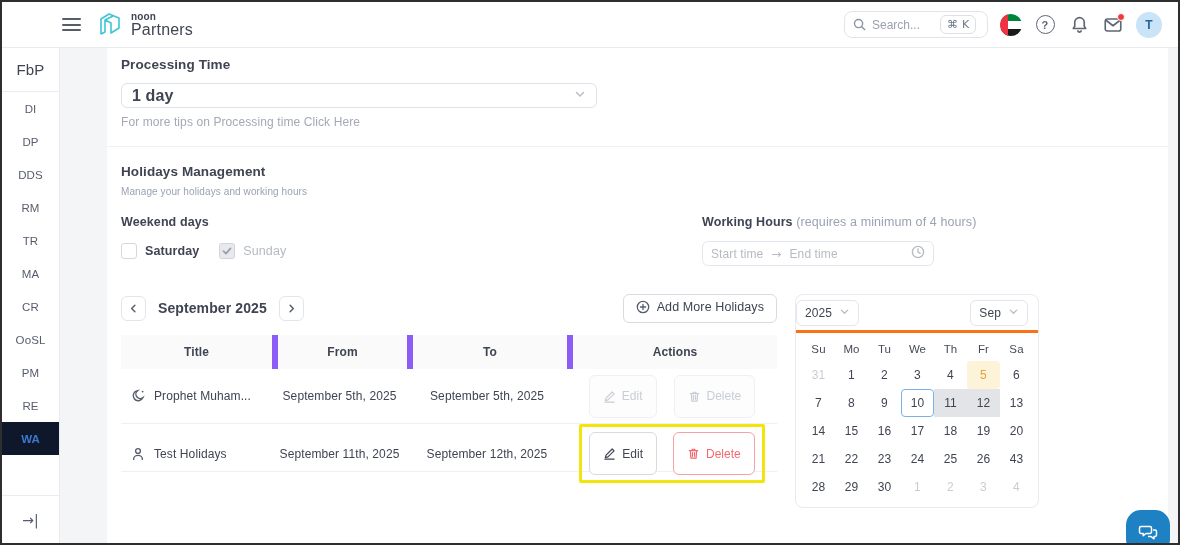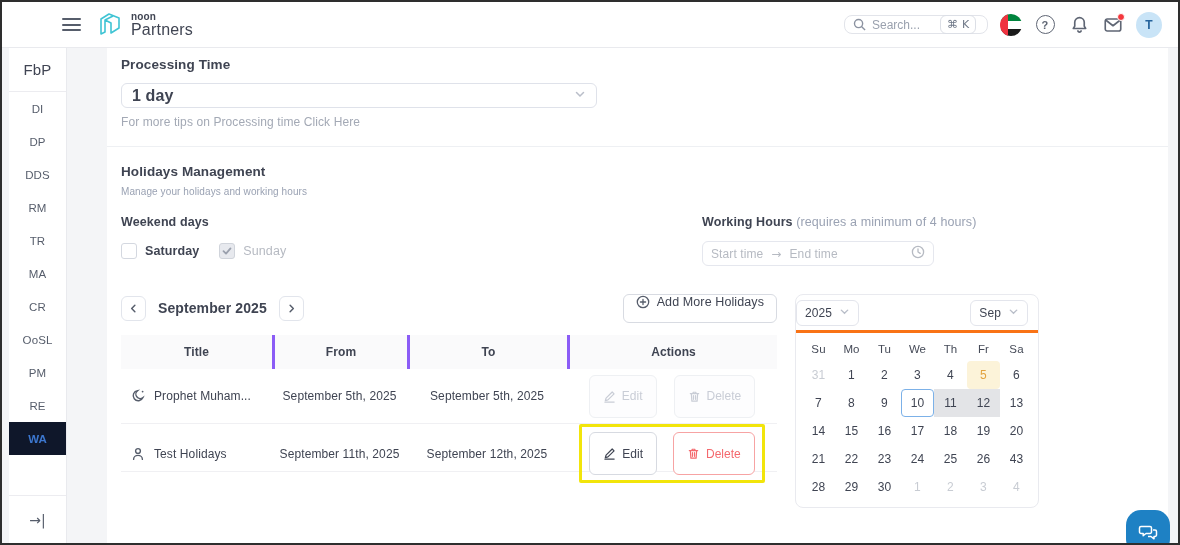--- a/index.html
+++ b/index.html
@@ -10,41 +10,41 @@
   .topbar{ position:absolute; top:0; left:0; right:0; height:46px; background:#fff;
     border-bottom:1px solid #e9eaee; display:flex; align-items:center; z-index:5;}
   .hamburger{ margin-left:60px; width:19px; cursor:pointer; }
   .hamburger div{ height:2px; background:#565d6b; margin:3.5px 0; border-radius:1px;}
   .logo{ display:flex; align-items:center; gap:8px; margin-left:16px;}
   .logo-mark{ width:26px; height:28px; }
   .logo-text{ line-height:1; }
   .logo-text .small{ display:block; font-size:10px; font-weight:700; color:#404553;}
   .logo-text .big{ display:block; font-size:16px; color:#404553; letter-spacing:.2px;}
   .top-right{ margin-left:auto; display:flex; align-items:center; gap:12px; margin-right:16px;}
-  .searchbox{ width:144px; height:19px; border:1px solid #e2e4ea; border-radius:8px;
+  .searchbox{ width:144px; height:27px; border:1px solid #e2e4ea; border-radius:8px;
     display:flex; align-items:center; padding:0 5px 0 8px; gap:6px; background:#fff;}
   .searchbox input{ border:none; outline:none; width:62px; font-size:12px; color:#404553;
     font-family:"Liberation Sans",sans-serif;}
   .searchbox input::placeholder{ color:#9aa1ae; }
   .kbd{ border:1px solid #dcdfe6; border-radius:6px; padding:2px 6px; font-size:11px;
     color:#6e7787; display:flex; gap:4px; align-items:center; font-family:"DejaVu Sans",sans-serif;}
   .flag{ width:22px; height:22px; border-radius:50%; overflow:hidden; position:relative; cursor:pointer;}
   .flag .bands{ position:absolute; inset:0;
     background:linear-gradient(to bottom,#00843d 0 33%,#fff 33% 66%,#1a1a1a 66% 100%);}
   .flag .pole{ position:absolute; left:0; top:0; bottom:0; width:35%; background:#ef3340;}
   .round-icon{ width:22px; height:22px; color:#5f6674; display:flex; align-items:center;
     justify-content:center; cursor:pointer; position:relative;}
   .help-circle{ width:19px; height:19px; border:1.6px solid #5f6674; border-radius:50%;
     font-size:11px; font-weight:700; display:flex; align-items:center; justify-content:center;}
   .dot{ position:absolute; top:-1px; right:-1px; width:8px; height:8px; background:#f4383d;
     border-radius:50%; border:1.5px solid #fff;}
   .avatar{ width:26px; height:26px; border-radius:50%; background:#c9e4f7; color:#25639c;
     font-weight:700; font-size:12px; display:flex; align-items:center; justify-content:center; cursor:pointer;}
   
-  .sidebar{ position:absolute; left:7px; top:46px; bottom:0; width:58px; background:#fff;
+  .sidebar{ position:absolute; left:0; top:46px; bottom:0; width:58px; background:#fff;
     border-right:1px solid #e9eaee; z-index:4;}
   .sb-head{ height:44px; display:flex; align-items:center; justify-content:center;
     font-size:15px; color:#404553; border-bottom:1px solid #ececf0;}
   .nav-item{ height:33px; display:flex; align-items:center; justify-content:center;
     font-size:11.5px; color:#565d6b; cursor:pointer;}
   .nav-item.active{ background:#0f172a; color:#3c77cf; font-weight:700;}
   .sb-foot{ position:absolute; bottom:0; left:0; right:0; height:48px; border-top:1px solid #ececf0;
     display:flex; align-items:center; justify-content:center; color:#565d6b; font-size:14px;
     cursor:pointer; font-family:"DejaVu Sans",sans-serif; background:#fff;}
   
@@ -78,26 +78,26 @@
   .time-input .arrow{ font-family:"DejaVu Sans",sans-serif;}
   .time-input .clock{ margin-left:auto; color:#b6bac2;}
   
   .hol-area{ display:flex; margin-top:28px; gap:18px;}
   .hol-left{ width:656px;}
   .monthnav{ display:flex; align-items:center; gap:10px; height:28px;}
   .sq-btn{ width:25px; height:25px; border:1px solid #e2e5ec; border-radius:6px; background:#fff;
     display:flex; align-items:center; justify-content:center; color:#565d6b; cursor:pointer;}
   .month-label{ font-size:14px; font-weight:700; color:#3f4452; margin:0 2px;}
   .add-btn{ margin-left:auto; height:29px; border:1px solid #d8dbe2; border-radius:6px; background:#fff;
-    display:flex; align-items:flex-start; gap:7px; padding:0 12px; font-size:12.5px; color:#3f4452; cursor:pointer;}
+    display:flex; align-items:flex-end; gap:7px; padding:8px 12px; font-size:12.5px; color:#3f4452; cursor:pointer;}
   .table{ margin-top:13px; }
   .thead{ display:grid; grid-template-columns:151px 135px 160px 210px; background:#fafafb; height:34px;}
   .th{ display:flex; align-items:center; justify-content:center; font-size:12px; font-weight:700;
     color:#3f4452;}
-  .th + .th{ border-left:3px solid #8b5cf6;}
+  .th + .th{ border-left:6px solid #8b5cf6;}
   .trow{ display:grid; grid-template-columns:151px 135px 160px 210px; border-bottom:1px solid #f0f0f3;
     align-items:center;}
   .trow.r0{ height:55px;} .trow.r1{ height:48px;}
   .td{ display:flex; align-items:center; justify-content:center; font-size:12px; color:#3f4452;}
   .td.title-cell{ justify-content:flex-start; padding-left:10px; gap:9px;}
   .td .row-icon{ color:#565d6b; display:flex;}
   .actions-group{ display:flex; gap:17px;}
   .mini-btn{ height:43px; border-radius:6px; background:#fff; display:flex; align-items:center;
     gap:6px; padding:0 13px; font-size:12px;}
   .mini-btn.edit{ border:1px solid #d7dae1; color:#3f4452; cursor:pointer;}

